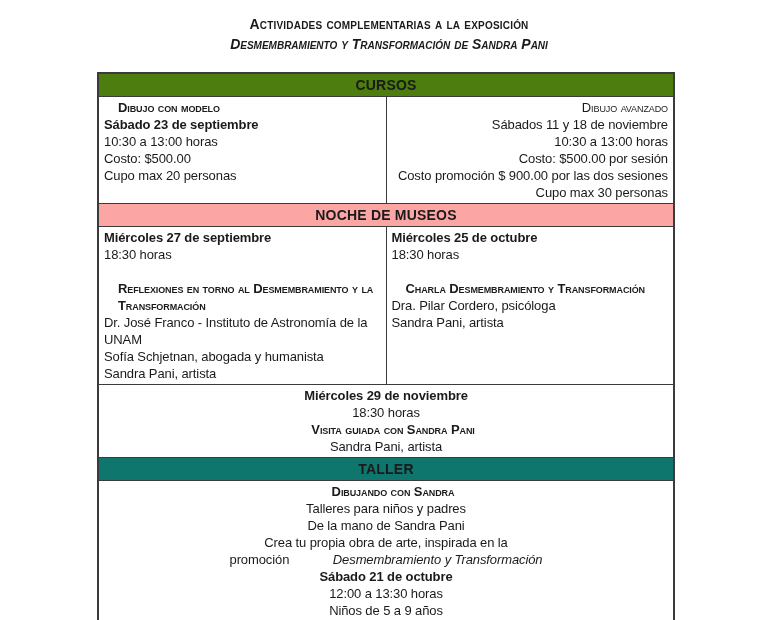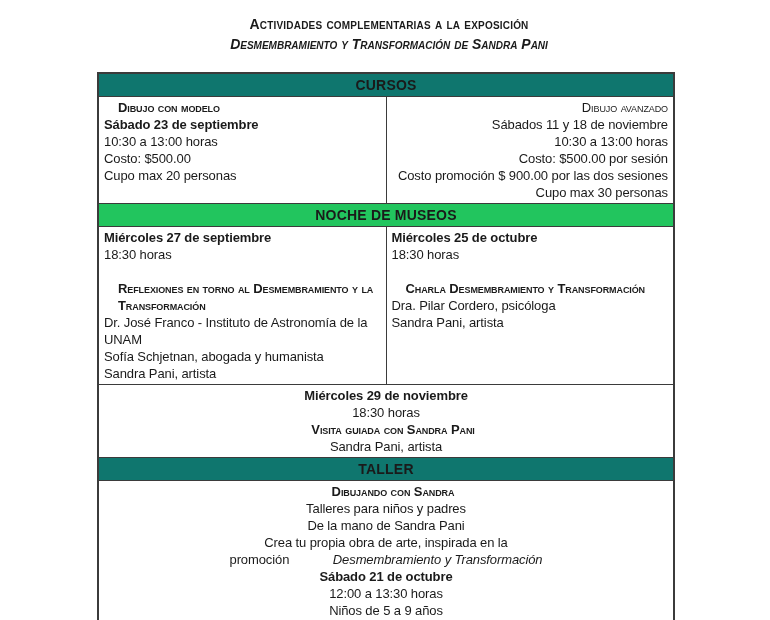--- a/index.html
+++ b/index.html
@@ -60,21 +60,21 @@
 </div>
 
 <table class="activities">
   <colgroup>
       <col style="width:288px">
       <col style="width:288px">
     </colgroup>
   <tbody>
 
     <tr>
-      <td colspan="2" class="hdr" style="background-color: #0f766e;">CURSOS</td>
+      <td colspan="2" class="hdr" style="background-color: #4d7c0f;">CURSOS</td>
     </tr>
 
     <tr class="r-cursos">
       <td class="cell">
         <div class="sc b">Dibujo con modelo</div>
         <div class="b">Sábado 23 de septiembre</div>
         <div>10:30 a 13:00 horas</div>
         <div>Costo: $500.00</div>
         <div>Cupo max 20 personas</div>
       </td>
@@ -82,21 +82,21 @@
         <div class="sc">Dibujo avanzado</div>
         <div>Sábados 11 y 18 de noviembre</div>
         <div>10:30 a 13:00 horas</div>
         <div>Costo: $500.00 por sesión</div>
         <div>Costo promoción $ 900.00 por las dos sesiones</div>
         <div>Cupo max 30 personas</div>
       </td>
     </tr>
 
     <tr>
-      <td colspan="2" class="hdr" style="background-color: #22c55e;">NOCHE DE MUSEOS</td>
+      <td colspan="2" class="hdr" style="background-color: #fca5a5;">NOCHE DE MUSEOS</td>
     </tr>
 
     <tr class="r-noche">
       <td class="cell">
         <div class="b">Miércoles 27 de septiembre</div>
         <div>18:30 horas</div>
         <div class="gap"></div>
         <div class="sc b">Reflexiones en torno al Desmembramiento y la Transformación</div>
         <div>Dr. José Franco - Instituto de Astronomía de la UNAM</div>
         <div>Sofía Schjetnan, abogada y humanista</div>

